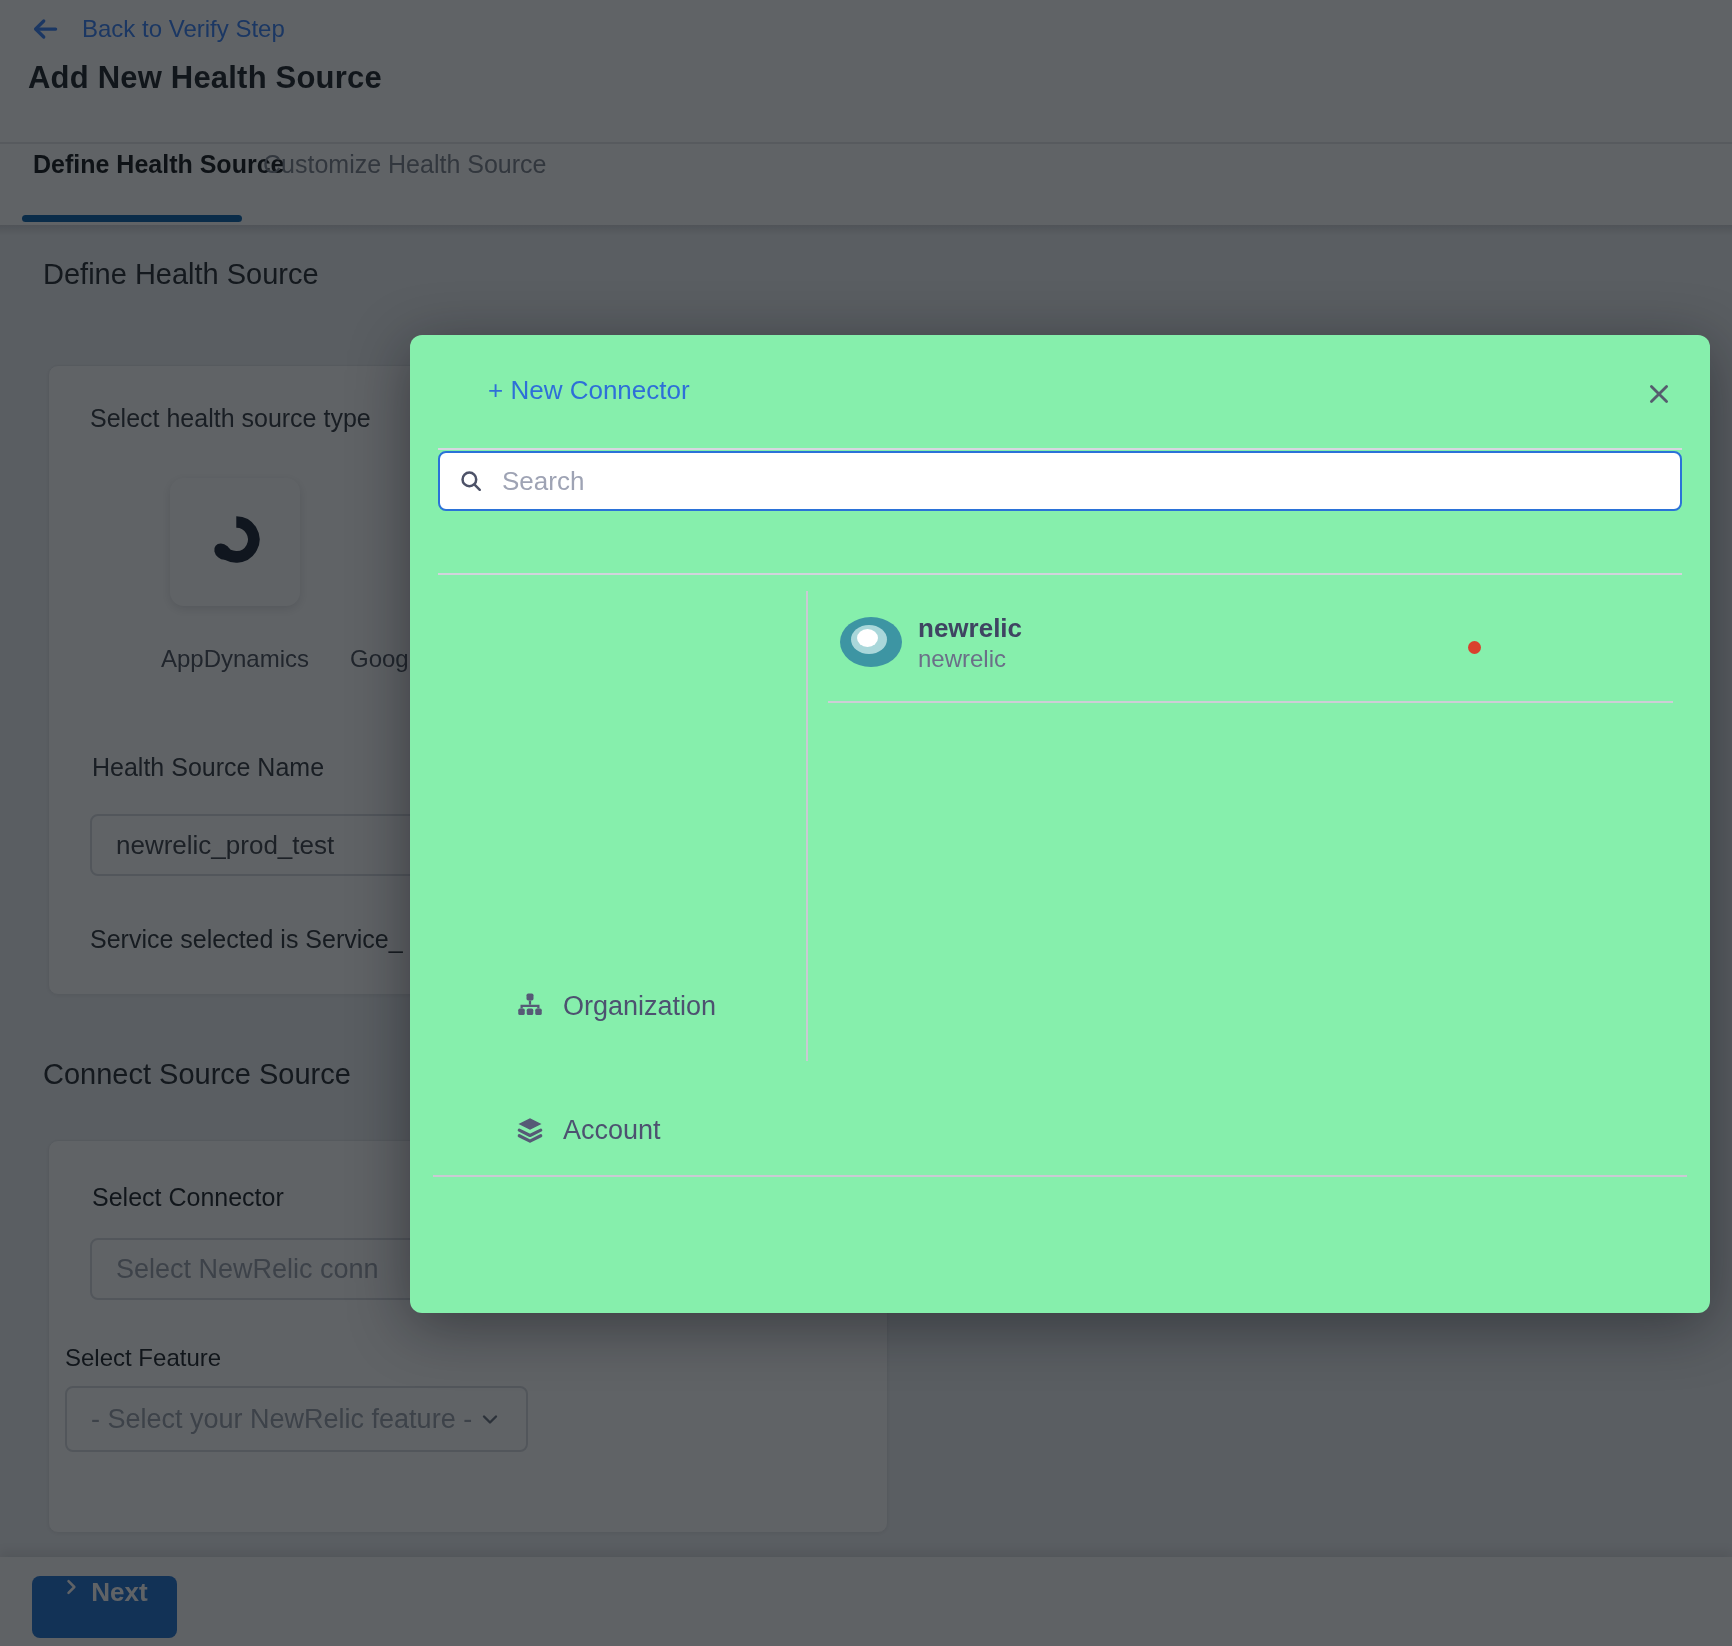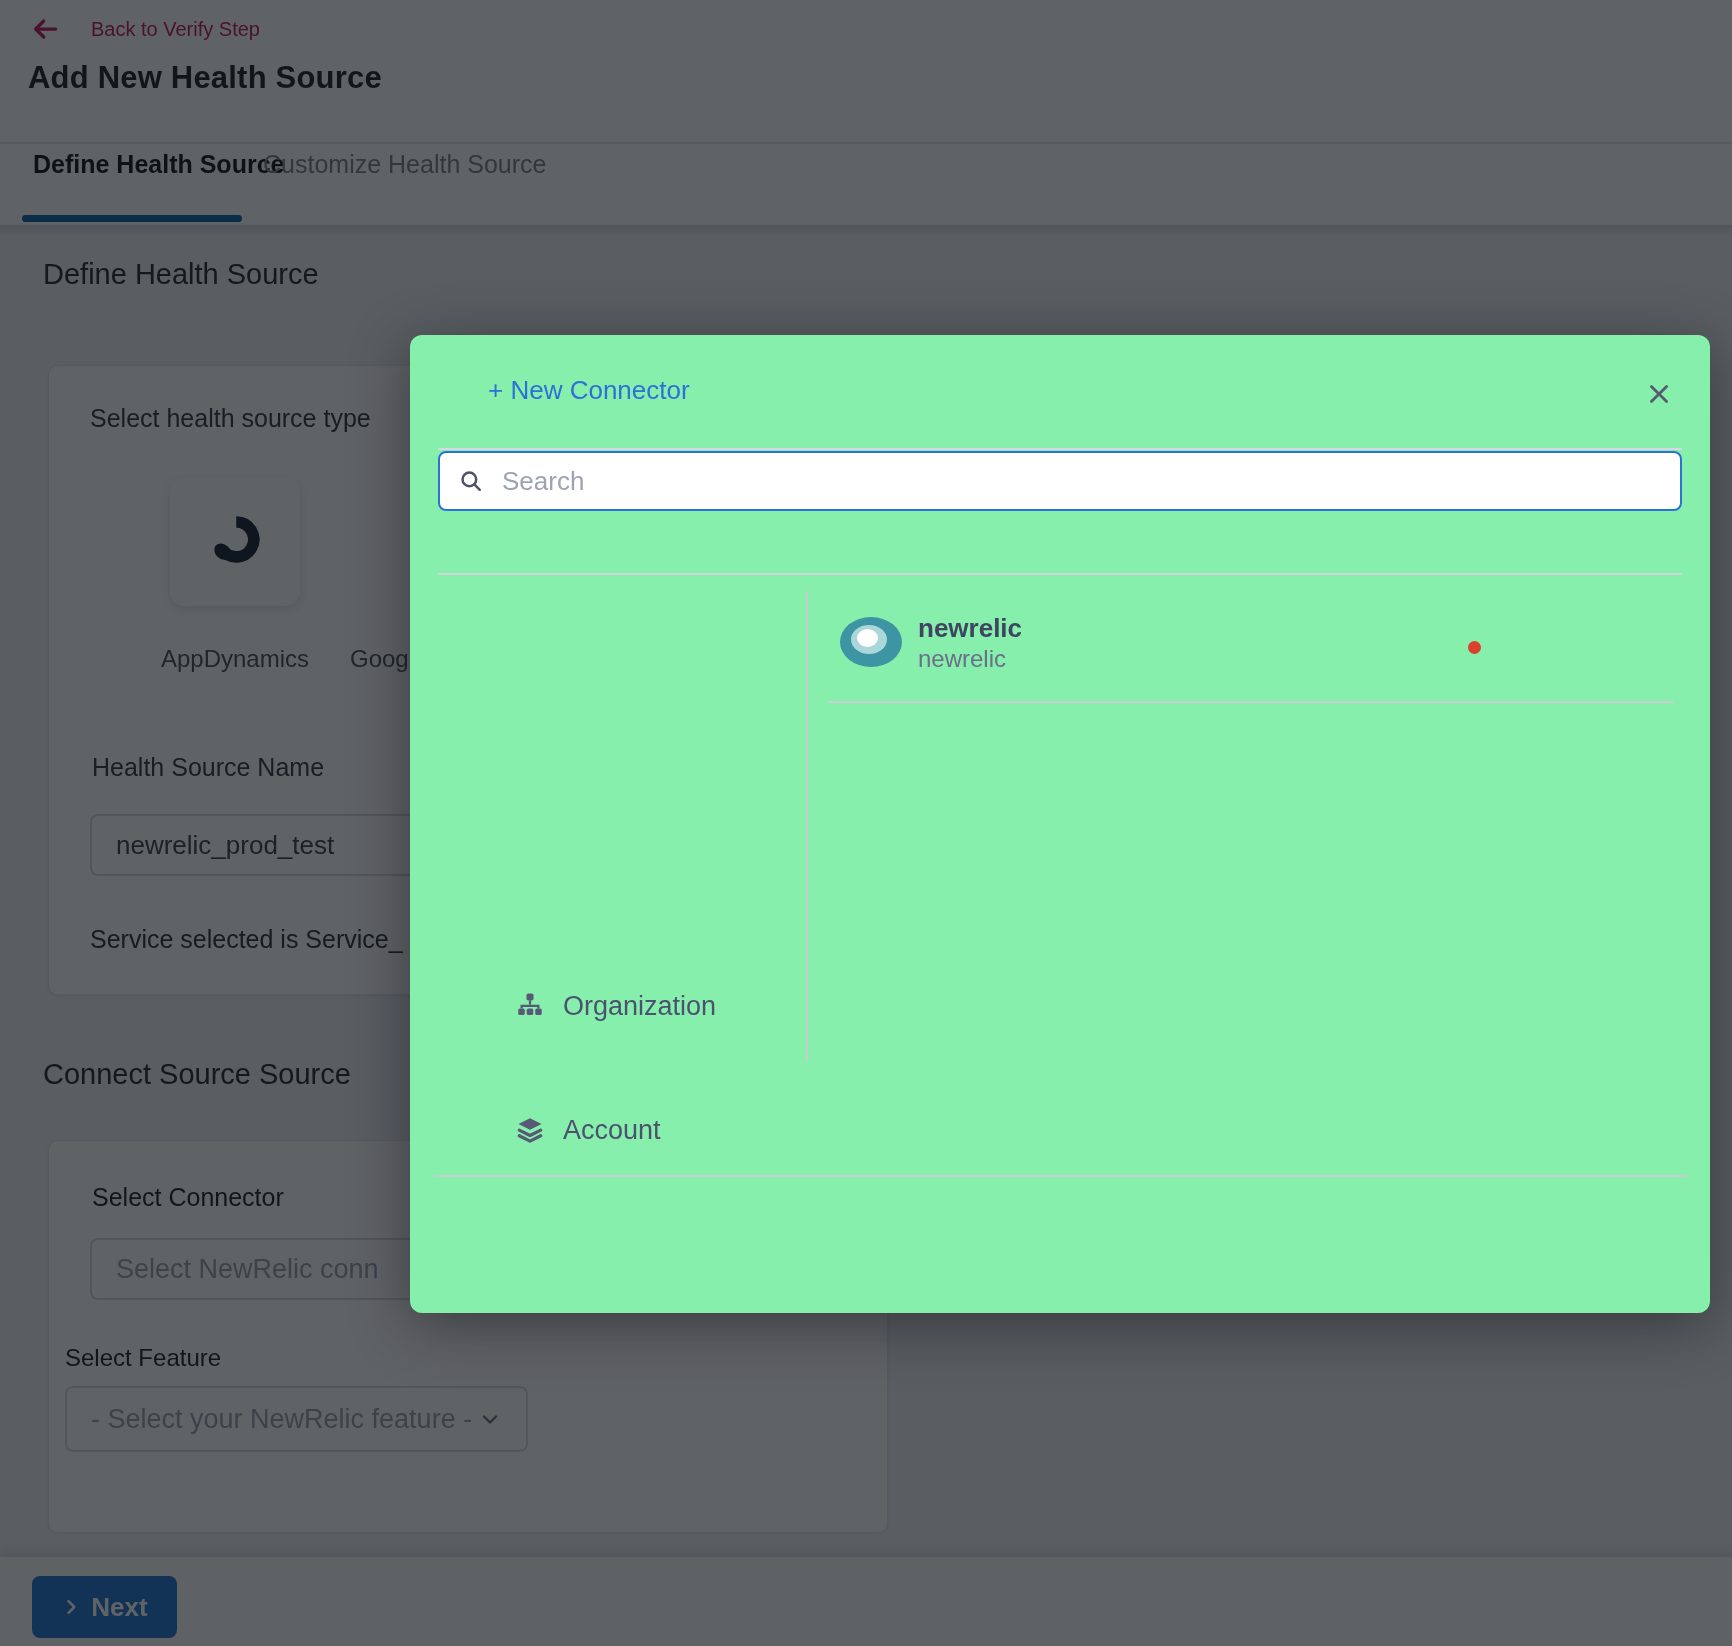--- a/index.html
+++ b/index.html
@@ -2,41 +2,41 @@
 <html><head>
 <meta charset="utf-8">
 <style>
   html,body{margin:0;padding:0;background:#ffffff;}
   *{box-sizing:border-box;}
   body{font-family:"Liberation Sans","DejaVu Sans",sans-serif;-webkit-font-smoothing:antialiased;}
   #stage{position:relative;width:1732px;height:1646px;overflow:hidden;background:#ffffff;}
   .abs{position:absolute;}
 
   
-  .hdr-link{color:#be185d;font-size:20px;font-weight:500;text-decoration:none;display:flex;align-items:center;gap:31px;}
+  .hdr-link{color:#3b82f6;font-size:24px;font-weight:500;text-decoration:none;display:flex;align-items:center;gap:22px;}
   .page-title{font-size:31px;font-weight:700;color:#1f242a;letter-spacing:.2px;}
   .hdr-divider{height:2px;background:#e4e5e9;}
   .tab{font-size:25px;}
   .tab.active{color:#15181c;font-weight:700;}
   .tab.inactive{color:#7d828c;font-weight:400;}
   .tab-underline{height:7px;border-radius:4px;background:#0b63ad;}
   .content-bg{background:#edeff2;}
   .content-topshadow{background:linear-gradient(to bottom,rgba(40,44,52,.14),rgba(40,44,52,0));}
   .h2{font-size:29px;color:#262b31;font-weight:400;}
   .card{background:#ffffff;border:1px solid #e3e5e9;border-radius:10px;box-shadow:0 1px 3px rgba(30,34,40,.05);}
   .field-label{font-size:25px;color:#363b42;}
   .small-label{font-size:24px;color:#1e2329;}
   .type-tile{background:#ffffff;border-radius:14px;box-shadow:0 3px 10px rgba(25,30,40,.14);display:flex;align-items:center;justify-content:center;}
   .type-caption{font-size:24px;color:#4b505c;text-align:center;}
   .text-input{background:#ffffff;border:2px solid #d7d9de;border-radius:8px;font-size:26px;color:#3f444b;padding:0 24px;width:100%;height:100%;outline:none;font-family:inherit;}
   .text-input::placeholder{color:#9ba1ad;}
   .fake-select{background:#ffffff;border:2px solid #d7d9de;border-radius:8px;display:flex;align-items:center;padding:0 24px;color:#9aa1ac;font-size:27px;}
   .note-text{font-size:25px;color:#2f343b;white-space:nowrap;overflow:hidden;}
   .footer-bar{background:#fbfcfd;box-shadow:0 -5px 10px rgba(20,24,30,.10);}
-  .next-btn{background:#2272d2;border:none;border-radius:8px;color:#ffffff;font-size:26px;font-weight:600;display:flex;align-items:center;justify-content:center;gap:10px;cursor:pointer;font-family:inherit;}
+  .next-btn{background:#2272d2;border:none;border-radius:8px;color:#ffffff;font-size:26px;font-weight:600;display:flex;align-items:flex-start;justify-content:center;gap:10px;cursor:pointer;font-family:inherit;}
 
   
   .overlay{background:rgba(11,15,20,.65);}
   .modal{background:#86efac;border-radius:12px;box-shadow:0 12px 60px rgba(10,14,20,.45);}
   .new-connector{color:#2e6fd8;font-size:26px;font-weight:500;cursor:pointer;}
   .close-x{color:#565c6e;cursor:pointer;display:flex;align-items:center;justify-content:center;}
   .search-wrap{border:2px solid #2b72d8;border-radius:8px;background:#fff;display:flex;align-items:center;padding:0 18px;gap:16px;}
   .search-wrap input{border:none;outline:none;flex:1;font-size:26px;color:#3f444b;font-family:inherit;background:transparent;}
   .search-wrap input::placeholder{color:#9ea3b4;}
   .hairline{background:#d6d7e0;}

